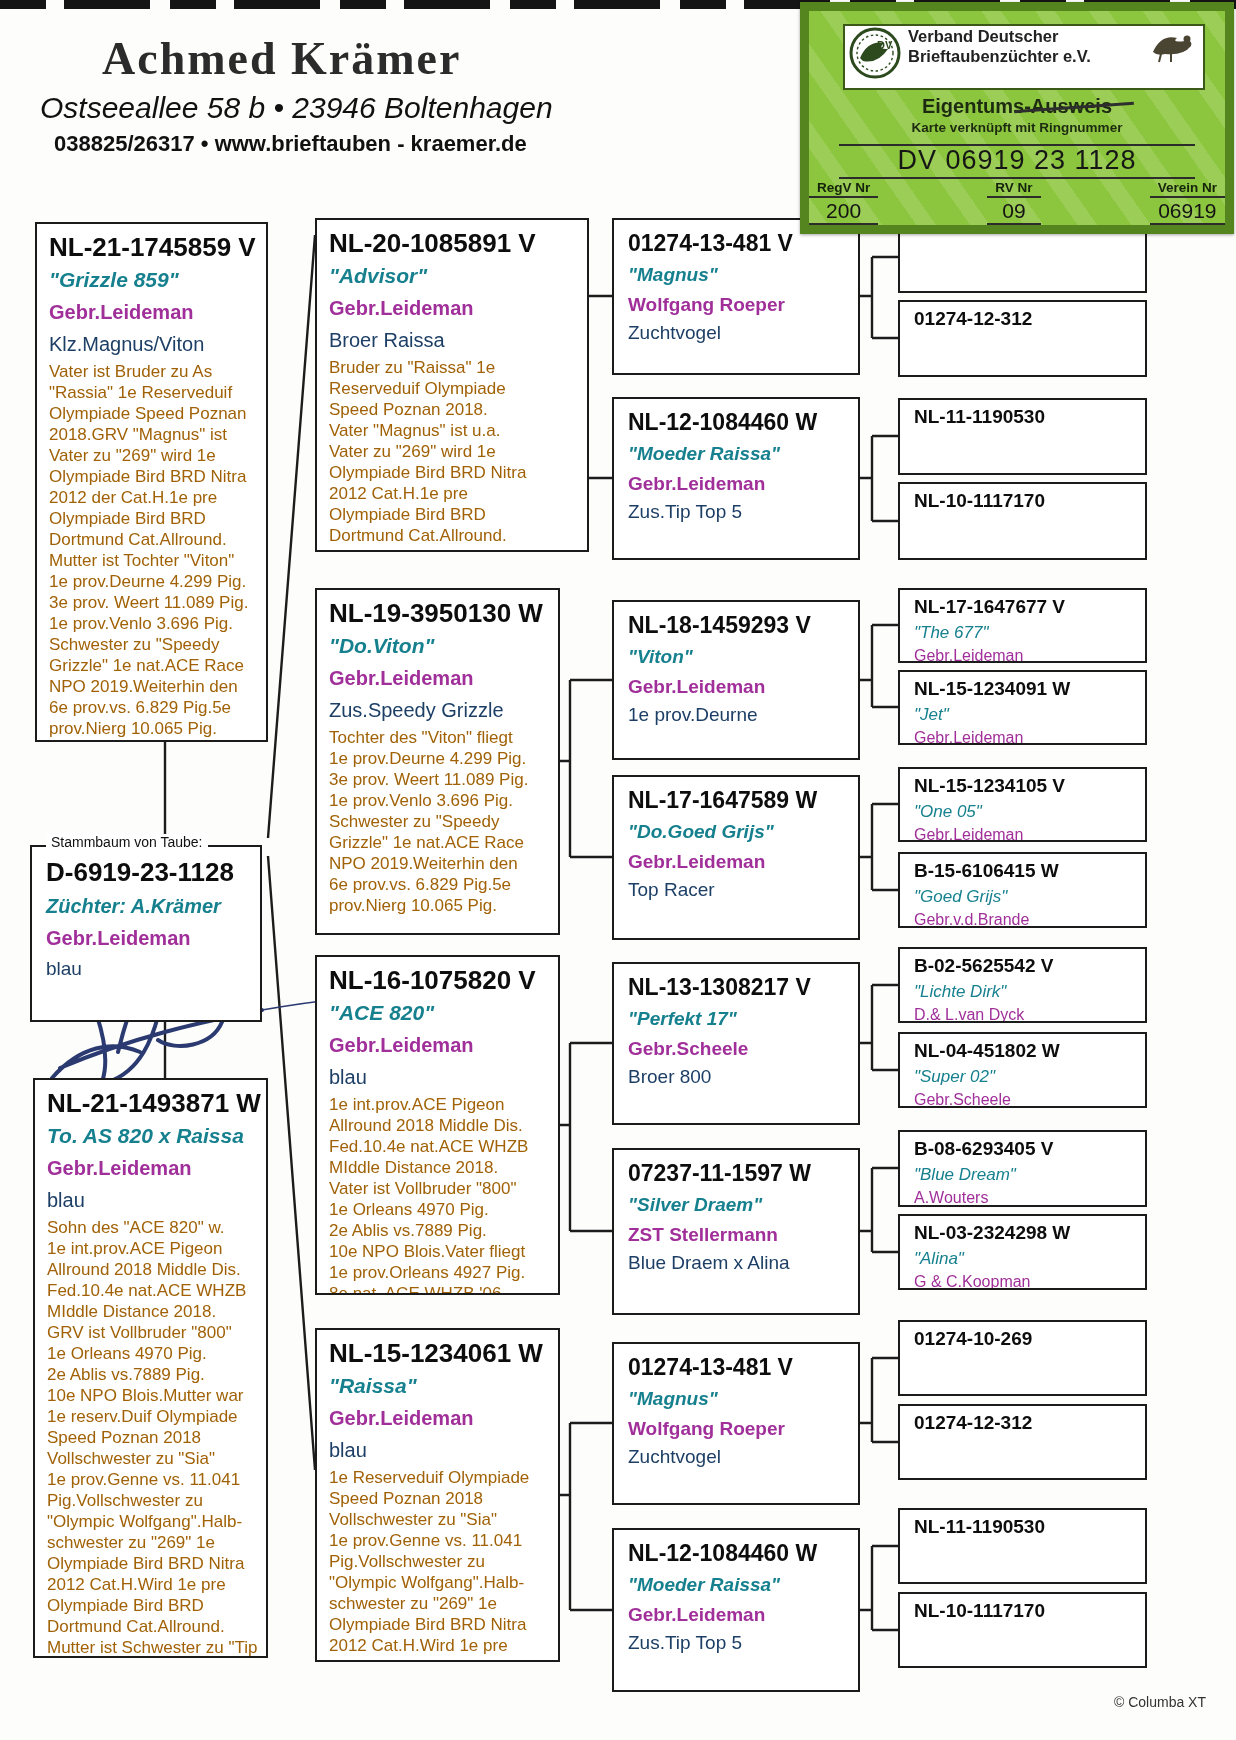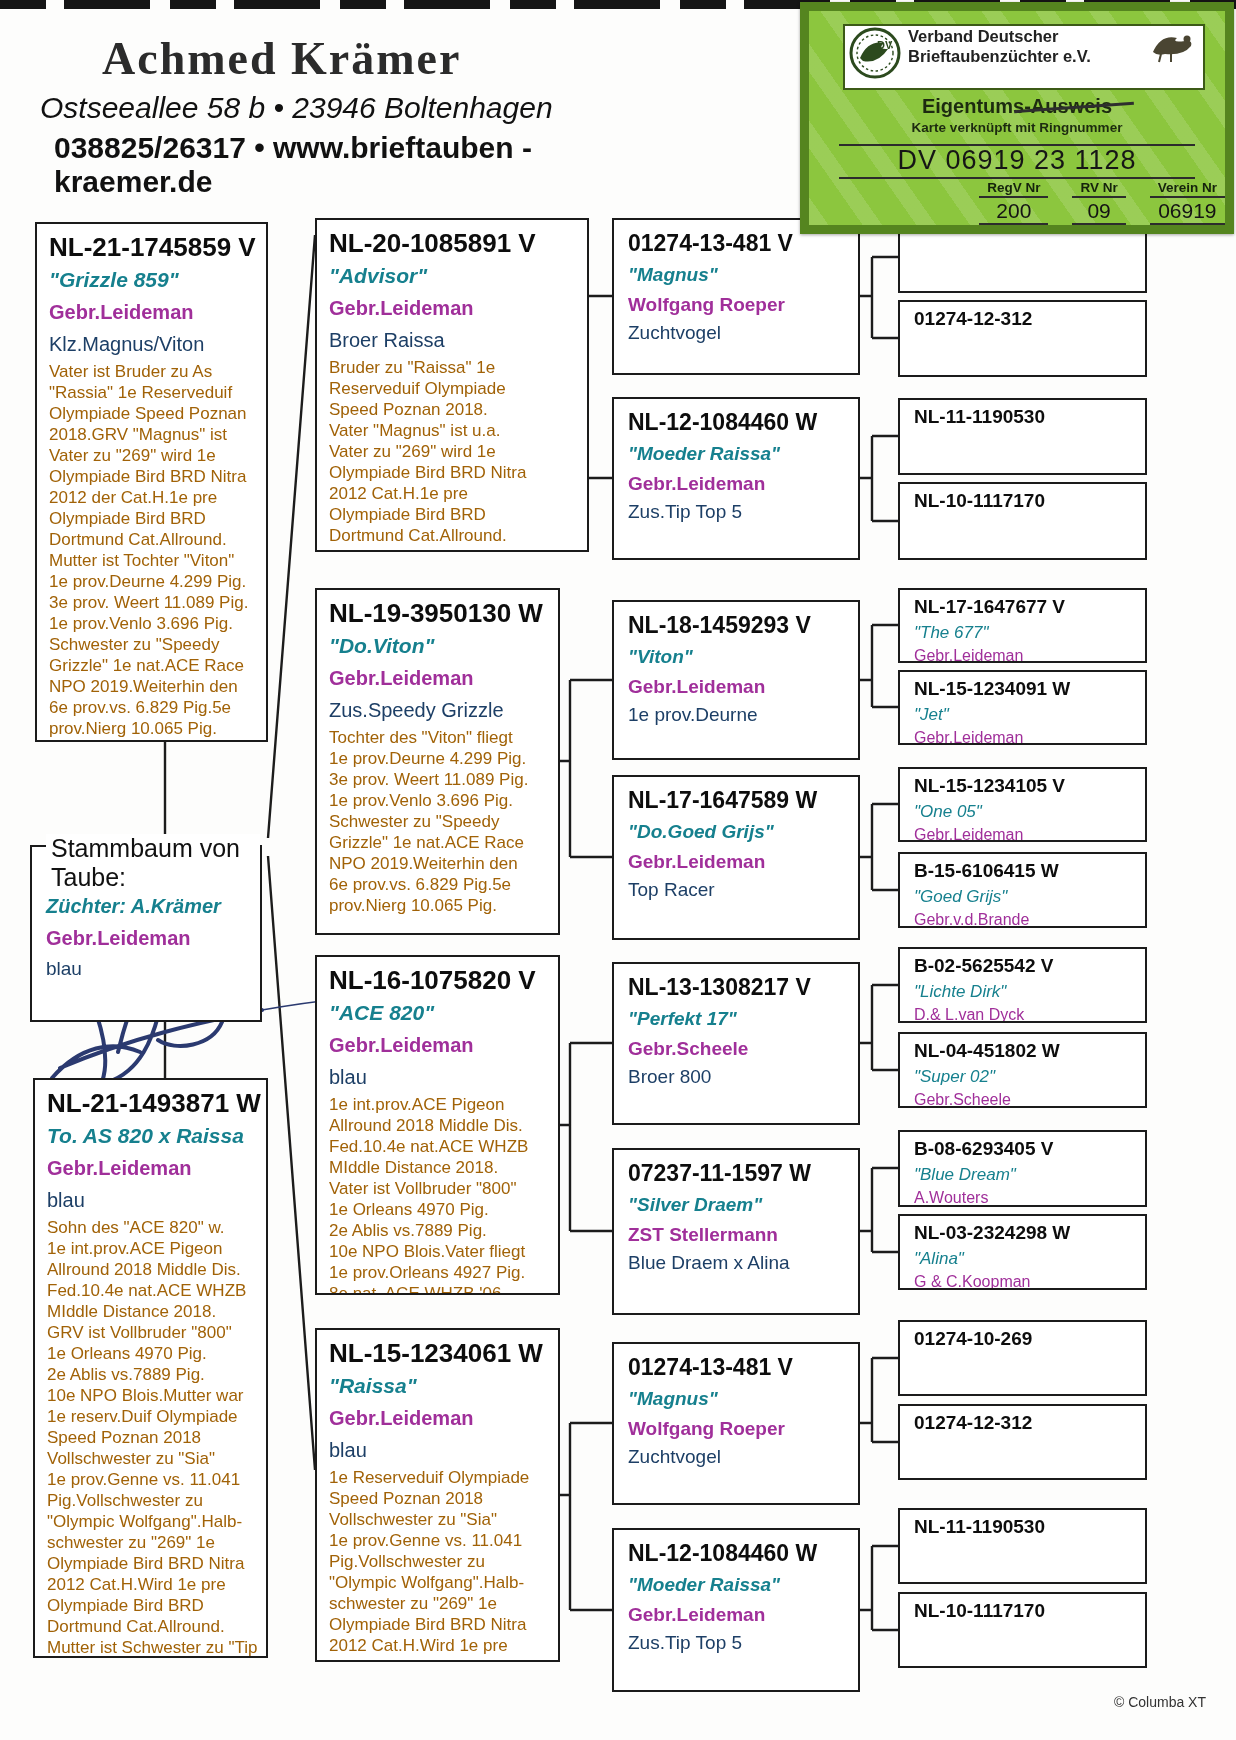--- a/index.html
+++ b/index.html
@@ -5,35 +5,35 @@
   html,body{margin:0;padding:0;background:#e8e8e8;}
   #page{position:relative;width:1236px;height:1740px;background:#fdfdfc;overflow:hidden;
         font-family:"Liberation Sans",sans-serif;color:#1a1a1a;}
   
   #torn{position:absolute;left:0;top:0;width:100%;height:9px;z-index:5;
         background:repeating-linear-gradient(90deg,#151515 0 46px,transparent 46px 64px,#151515 64px 150px,transparent 150px 170px);}
   
   #hdr{position:absolute;left:40px;top:18px;width:560px;z-index:6;}
   #hdr .name{font-family:"Liberation Serif",serif;font-weight:700;font-size:46px;letter-spacing:2px;color:#2b2b2b;margin:14px 0 6px 62px;}
   #hdr .addr{font-style:italic;font-size:30px;color:#111;margin:2px 0 6px 0;}
-  #hdr .tel{font-weight:700;font-size:30px;color:#111;margin-left:14px;}
+  #hdr .tel{font-weight:700;font-size:22px;color:#111;margin-left:14px;}
   
   #card{position:absolute;left:800px;top:2px;width:434px;height:232px;background:#55851f;z-index:30;
         box-shadow:0 1px 3px rgba(0,0,0,.35);}
   #card .inner{position:absolute;left:9px;top:9px;right:9px;bottom:9px;background:#8cc63e;
         background-image:repeating-linear-gradient(55deg,rgba(255,255,255,.13) 0 16px,rgba(0,0,0,0) 16px 44px);}
   #card .orgbox{position:absolute;left:34px;top:13px;width:358px;height:62px;background:#fff;border:2px solid #3c5a17;
         display:flex;align-items:flex-start;}
   #card .orgtxt{font-weight:700;font-size:16.5px;line-height:1.22;color:#222;white-space:pre-line;margin-left:6px;flex:1;}
   #card .title{position:absolute;left:0;top:84px;width:100%;text-align:center;font-weight:700;font-size:20px;color:#1d2b10;}
   #card .strike{position:absolute;left:205px;top:95px;width:120px;height:3px;background:#2e2e2e;transform:rotate(-4deg);}
   #card .subtitle{position:absolute;left:0;top:109px;width:100%;text-align:center;font-weight:700;font-size:13.5px;color:#1d2b10;}
   #card .rule{position:absolute;left:30px;right:30px;height:0;border-top:2px solid #2c2c2c;}
   #card .bigring{position:absolute;left:0;top:134px;width:100%;text-align:center;font-size:27px;color:#161616;letter-spacing:1px;}
-  #card .frow{position:absolute;left:0;top:169px;width:100%;display:flex;justify-content:flex-end;gap:24px;}
+  #card .frow{position:absolute;left:0;top:169px;width:100%;display:flex;justify-content:space-between;gap:24px;}
   #card .fcell{text-align:center;}
   #card .flabel{font-weight:700;font-size:13.5px;color:#15230c;border-bottom:2px solid #2c2c2c;padding:0 8px 1px 8px;}
   #card .fvalue{font-size:21px;color:#141414;border-bottom:2px solid #2c2c2c;padding:1px 6px 0 6px;}
   
   .box{position:absolute;background:#fff;border:2.5px solid #1b1b1b;overflow:hidden;z-index:10;box-sizing:border-box;}
   .ring{font-weight:700;color:#0d0d0d;}
   .pname{font-weight:700;font-style:italic;color:#16808e;}
   .breeder{font-weight:700;color:#a02f9a;}
   .infoline{color:#1d3f66;}
   .bodytxt{color:#a16207;white-space:pre-line;}
@@ -48,21 +48,21 @@
   .g3 .ring{font-size:23px;margin-bottom:7px;}
   .g3 .pname{font-size:19px;margin-bottom:8px;}
   .g3 .breeder{font-size:19px;margin-bottom:6px;}
   .g3 .infoline{font-size:19px;}
   .g4{padding:6px 6px 0 14px;}
   .g4 .ring{font-size:19px;margin-bottom:5px;}
   .g4 .pname{font-size:17px;font-weight:400;margin-bottom:4px;}
   .g4 .breeder{font-size:16px;font-weight:400;}
   
   #subject{position:absolute;left:30px;top:845px;width:232px;height:177px;border:2.5px solid #1b1b1b;background:#fff;z-index:10;box-sizing:border-box;padding:10px 4px 0 14px;}
-  #subject .slabel{position:absolute;left:14px;top:-13px;background:#fff;padding:0 5px;font-size:25px;color:#111;}
+  #subject .slabel{position:absolute;left:14px;top:-13px;background:#fff;padding:0 5px;font-size:14px;color:#111;}
   #subject .ring{font-size:26px;margin-bottom:7px;}
   #subject .pname{font-size:20px;margin-bottom:9px;}
   #subject .breeder{font-size:20px;margin-bottom:8px;}
   #subject .infoline{font-size:19px;}
   svg.overlay{position:absolute;left:0;top:0;z-index:4;}
   #credit{position:absolute;right:30px;top:1694px;font-size:14px;color:#333;z-index:6;}
 </style>
 </head>
 <body>
 

